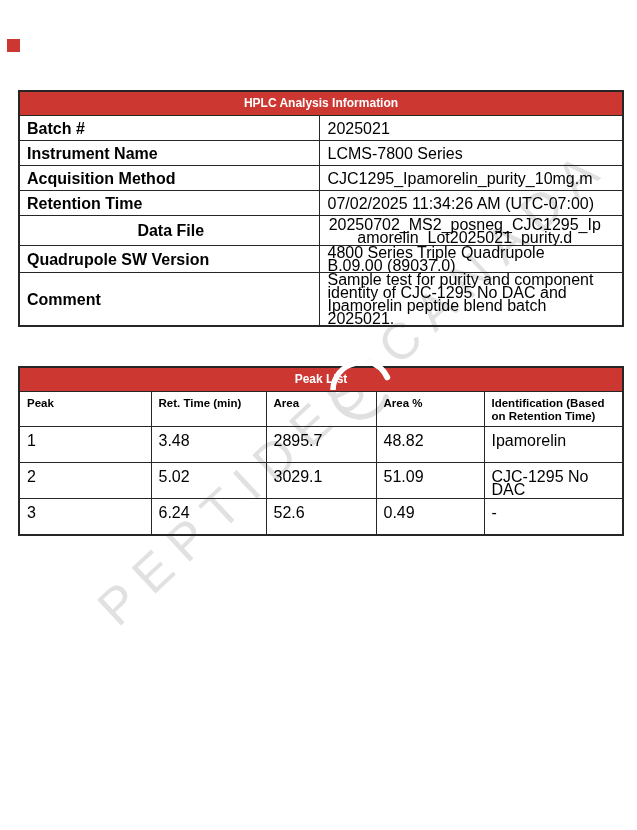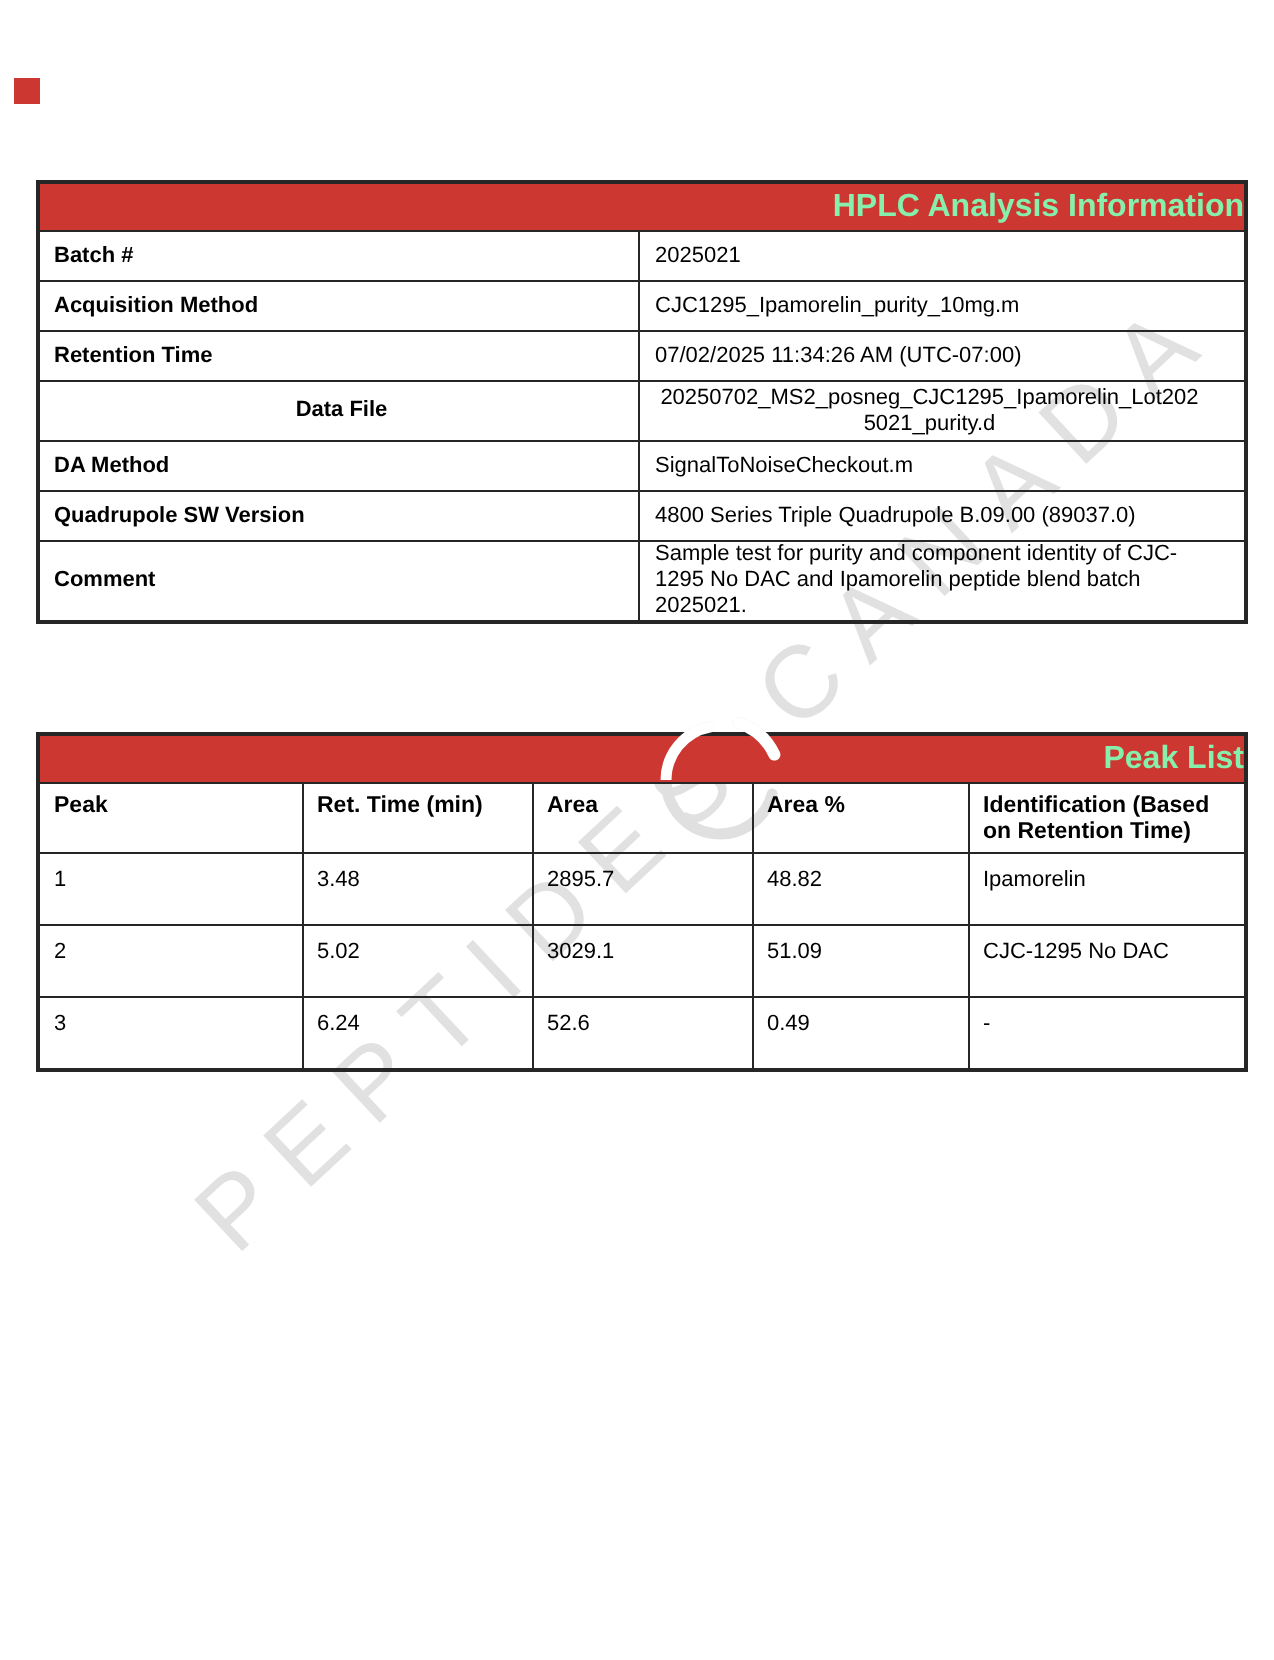--- a/index.html
+++ b/index.html
@@ -36,28 +36,28 @@
     position:absolute;left:18px;width:604px;
     border-collapse:collapse;table-layout:fixed;
     background:transparent;
     z-index:2;
     border:2px solid var(--bd,#262626);
   }
   .info-table{top:90px;}
   .peak-table{top:366px;}
   th,td{
     border:1px solid var(--bd,#262626);
-    font-size:11px;line-height:13px;
+    font-size:16px;line-height:13px;
     padding:0 4px 0 7px;
     overflow:hidden;
   }
   .bar{
     background:var(--red,#CD3731);
-    color:#86efac;font-weight:bold;font-size:16px;
-    text-align:right;height:23px;padding:0;
+    color:#ffffff;font-weight:bold;font-size:12px;
+    text-align:center;height:23px;padding:0;
   }
   .info-table td{vertical-align:middle;}
   .info-table .lbl{font-weight:bold;}
   .info-table .val{padding-left:8px;padding-right:20px;}
   .r-std{height:25px;}
   .r-datafile{height:30px;text-align:center;}
   .r-comment{height:38px;}
   .val{overflow-wrap:anywhere;word-break:break-word;}
   .peak-table th.colhead{
     text-align:left;vertical-align:top;
@@ -88,34 +88,34 @@
       </colgroup>
     <tbody>
         <tr>
       <th class="bar" colspan="2">HPLC Analysis Information</th>
     </tr>
     <tr class="r-std">
       <td class="lbl">Batch #</td>
       <td class="val">2025021</td>
     </tr>
     <tr class="r-std">
+      <td class="lbl">Instrument Name</td>
+      <td class="val">LCMS-7800 Series</td>
+    </tr>
+    <tr class="r-std">
       <td class="lbl">Acquisition Method</td>
       <td class="val">CJC1295_Ipamorelin_purity_10mg.m</td>
     </tr>
     <tr class="r-std">
       <td class="lbl">Retention Time</td>
       <td class="val">07/02/2025 11:34:26 AM (UTC-07:00)</td>
     </tr>
     <tr class="r-datafile">
       <td class="lbl">Data File</td>
       <td class="val">20250702_MS2_posneg_CJC1295_Ipamorelin_Lot2025021_purity.d</td>
-    </tr>
-    <tr class="r-std">
-      <td class="lbl">DA Method</td>
-      <td class="val">SignalToNoiseCheckout.m</td>
     </tr>
     <tr class="r-std">
       <td class="lbl">Quadrupole SW Version</td>
       <td class="val">4800 Series Triple Quadrupole B.09.00 (89037.0)</td>
     </tr>
     <tr class="r-comment">
       <td class="lbl">Comment</td>
       <td class="val">Sample test for purity and component identity of CJC-1295 No DAC and Ipamorelin peptide blend batch 2025021.</td>
     </tr>
   </tbody>

